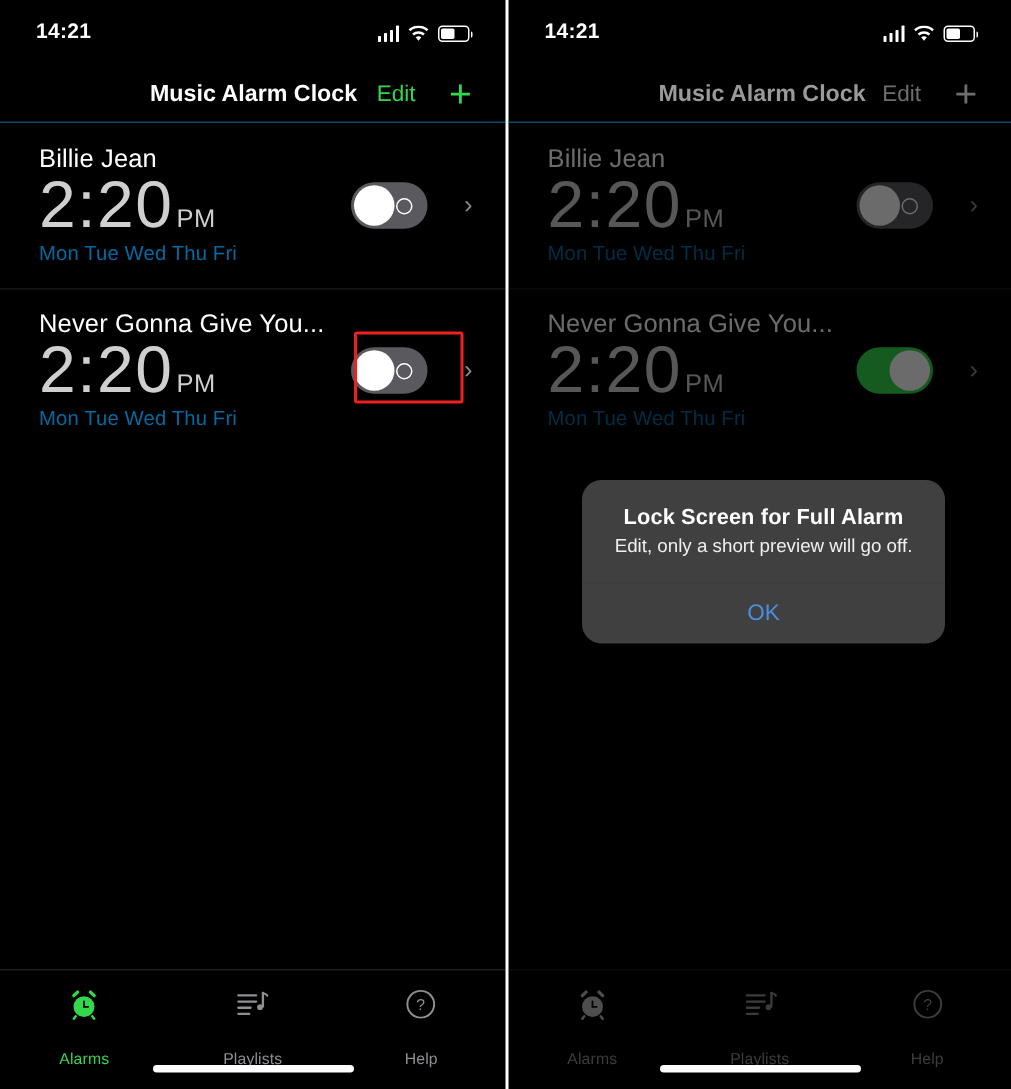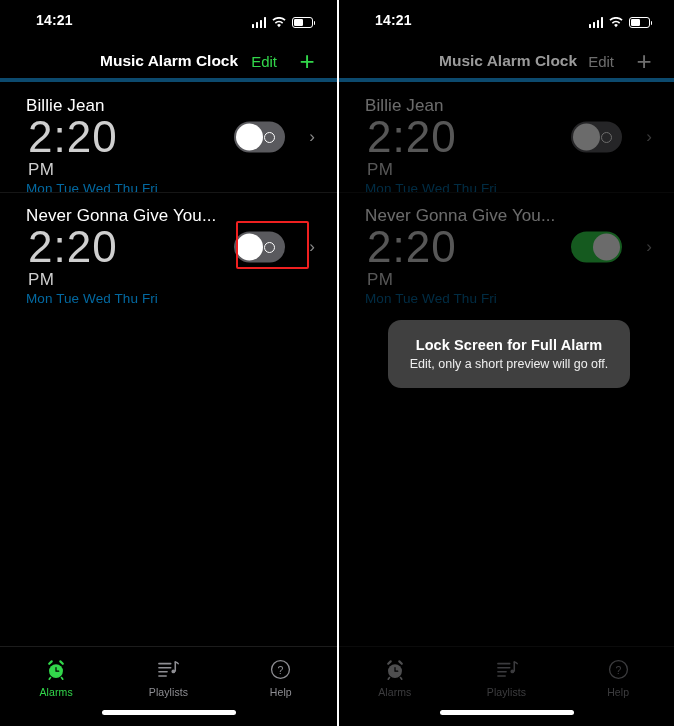--- a/index.html
+++ b/index.html
@@ -10,21 +10,21 @@
     overflow:hidden;
   }
   .stage { position:relative; width:674px; height:726px; background:#000; display:flex; }
 
   .panel { position:relative; width:337px; height:726px; background:#000; overflow:hidden; }
   .panel.right { border-left:2px solid #ffffff; }
 
   
   .statusbar { position:relative; height:44px; }
   .status-time {
-    position:absolute; left:36px; top:12px;
+    position:absolute; left:24px; top:12px;
     font-size:14px; font-weight:bold; color:#fff; letter-spacing:.2px;
   }
   .status-icons {
     position:absolute; right:24px; top:14px;
     display:flex; align-items:flex-end; gap:6px; height:14px;
   }
   .signal { display:flex; align-items:flex-end; gap:1.5px; height:11px; }
   .signal i { display:block; width:2.5px; background:#fff; border-radius:.5px; }
   .signal i:nth-child(1){height:4px;}
   .signal i:nth-child(2){height:6px;}
@@ -40,42 +40,42 @@
     content:""; position:absolute; right:-3.2px; top:3px;
     width:1.6px; height:4px; background:#fff; border-radius:0 1px 1px 0;
   }
   .battery .fill { height:100%; background:#fff; border-radius:1.2px; width:52%; }
 
   
   .navbar {
     position:relative; height:38px;
     display:flex; align-items:center; justify-content:flex-end;
     padding:0 20px 0 0; gap:0;
-    border-bottom:4px solid #0c4a6e;
+    border-bottom:1px solid #0c4a6e;
   }
   .nav-title {
     font-size:15.5px; font-weight:bold; color:#ffffff;
     margin-right:auto; margin-left:100px; white-space:nowrap;
   }
   .nav-edit { font-size:15px; color:#32d74b; margin-right:20px; white-space:nowrap; }
   .nav-plus {
     font-size:26px; font-weight:200; color:#32d74b; line-height:.8;
     width:20px; text-align:center;
   }
 
   
   .alarm-list { position:relative; }
   .alarm-row { position:relative; height:110px; padding:14px 0 0 26px; }
   .alarm-row + .alarm-row::before{
     content:""; position:absolute; left:0; right:0; top:0; height:1px; background:#161616;
   }
   .alarm-name { font-size:17px; font-weight:normal; color:#ffffff; letter-spacing:.1px; }
   .alarm-time {
     margin-top:-2px; display:flex; align-items:baseline;
-    color:#cfcfcf; font-weight:100;flex-direction:column;
+    color:#cfcfcf; font-weight:100;
   }
   .alarm-time .hhmm { font-size:44px; line-height:1.05; letter-spacing:1px; font-weight:100; }
   .alarm-time .ampm { font-size:17px; margin-left:2px; font-weight:300; letter-spacing:.3px; }
   .alarm-days { margin-top:1px; font-size:13.5px; color:#0369a1; letter-spacing:.1px; }
 
   .toggle {
     position:absolute; right:52px; top:50%; transform:translateY(-50%);
     width:51px; height:31px; border-radius:16px;
     background:#5a5a5e; display:flex; align-items:center; padding:2px;
   }
@@ -101,21 +101,21 @@
   
   .tabbar {
     position:absolute; left:0; right:0; bottom:0; height:80px;
     border-top:1px solid #1c1c1c;
     display:flex; align-items:flex-start; padding-top:10px;
   }
   .tab { flex:1; display:flex; flex-direction:column; align-items:center; gap:4px; }
   .tab .ticon { height:25px; display:flex; align-items:center; justify-content:center; }
   .tab .tlabel { font-size:10.5px; letter-spacing:.1px; }
   .tab.active .tlabel { color:#32d74b; }
-  .tab .tlabel { color:#8e8e93; }
+  .tab .tlabel { color:#8e8e93;margin-top:14px; }
   .home-indicator {
     position:absolute; left:50%; transform:translateX(-50%); bottom:11px;
     width:134px; height:5px; border-radius:3px; background:#ffffff;
   }
 
   
   .dim-content { opacity:.42; }
   .dim-nav { opacity:1; }
   .dim-nav .nav-title { color:#9a9a9a; }
   .dim-nav .nav-edit { color:#6e6e6e; }
@@ -300,20 +300,21 @@
         <div class="chevron">›</div>
       </div>
 
     </div>
 
     <div class="alert">
       <div class="alert-body">
         <div class="alert-title">Lock Screen for Full Alarm</div>
         <div class="alert-msg">Edit, only a short preview will go off.</div>
       </div>
+      <div class="alert-ok">OK</div>
     </div>
 
     <div class="tabbar dim-content">
       <div class="tab">
         <div class="ticon">
           <svg width="22" height="22" viewBox="0 0 24 24">
               <circle cx="12" cy="13.2" r="7.6" fill="#b9b9bd"></circle>
               <path d="M12 9.3v4h3" stroke="#000" stroke-width="1.3" fill="none" stroke-linecap="round"></path>
               <path d="M4.6 5.2 7.3 2.6M19.4 5.2 16.7 2.6" stroke="#b9b9bd" stroke-width="2.4" stroke-linecap="round"></path>
               <path d="M6 20.2 4.6 22M18 20.2 19.4 22" stroke="#b9b9bd" stroke-width="1.8" stroke-linecap="round"></path>

